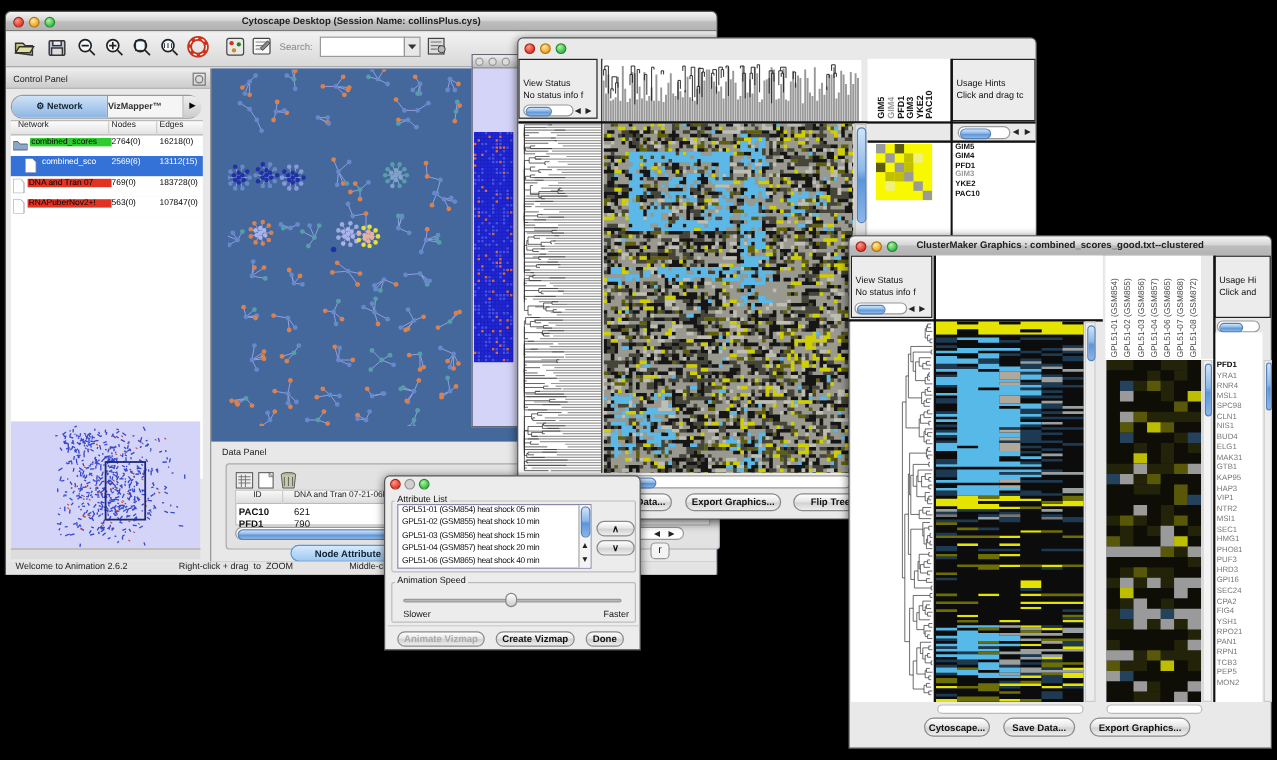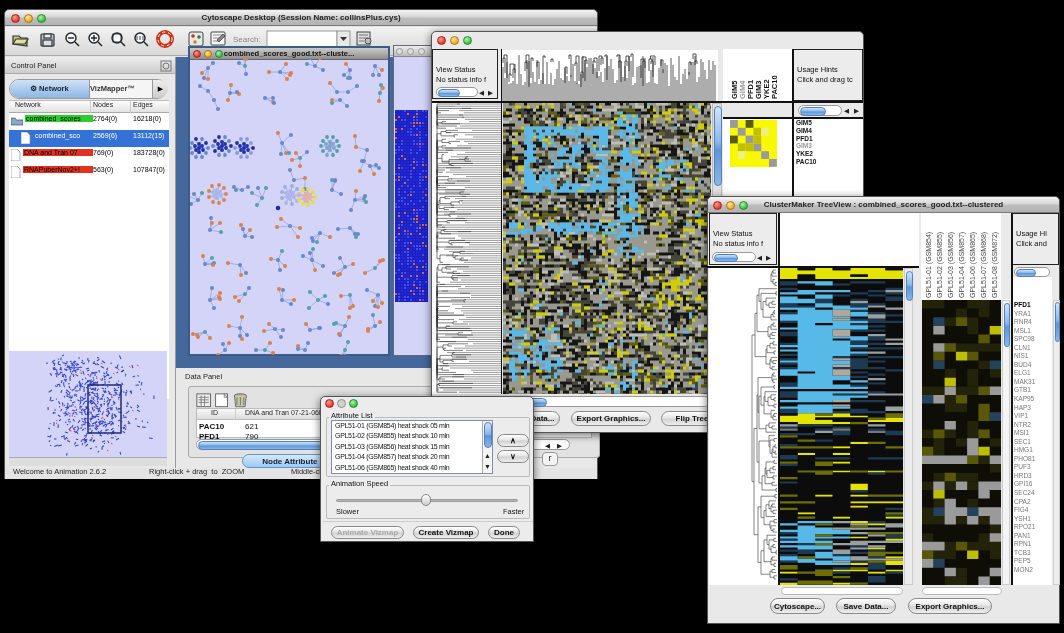--- a/index.html
+++ b/index.html
@@ -877,26 +877,20 @@
       <rect x="6" y="189" width="2" height="2" fill="#2228d8"></rect>
       <rect x="9" y="189" width="2" height="2" fill="#4450e8"></rect>
       <rect x="12" y="189" width="2" height="2" fill="#2228d8"></rect>
       <rect x="15" y="189" width="2" height="2" fill="#4450e8"></rect>
       <rect x="18" y="189" width="2" height="2" fill="#2228d8"></rect>
       <rect x="21" y="189" width="2" height="2" fill="#2228d8"></rect>
       <rect x="24" y="189" width="2" height="2" fill="#d46a48"></rect>
       <rect x="27" y="189" width="2" height="2" fill="#4450e8"></rect>
       <rect x="30" y="189" width="2" height="2" fill="#2228d8"></rect>
     </svg>
-    <div class="abs" style="left:188px;top:46px;width:202px;height:310px;background:#d3d4f8;border:2px solid #3c5c88;z-index:1">
-      <div class="abs" style="left:0;top:0;width:198px;height:12px;background:linear-gradient(#cacaca,#8f8f8f);border-bottom:1px solid #666;text-align:center;font-size:7.5px;font-weight:bold;color:#111;line-height:12px">combined_scores_good.txt--cluste...</div>
-      <div class="tl tlr" style="left:3px;top:2px;width:8px;height:8px"></div>
-      <div class="tl tly" style="left:14px;top:2px;width:8px;height:8px"></div>
-      <div class="tl tlg" style="left:25px;top:2px;width:8px;height:8px"></div>
-    </div>
     <svg width="198" height="297" style="z-index:1;position:absolute;left:190px;top:58px">
       <path stroke="#98a2dc" fill="none" stroke-width="0.8" d="M18 10L12 15M18 10L14 20M18 10L23 5M18 10L18 21M55 8L56 16M55 8L53 -2M55 8L56 1M55 8L49 5M90 14L79 14M90 14L101 15M90 14L96 6M90 14L100 17M90 14L97 21M125 8L117 6M125 8L133 12M125 8L130 0M125 8L120 -0M160 12L160 20M160 12L158 20M160 12L154 17M160 12L156 6M185 8L183 17M185 8L189 17M185 8L192 12M40 35L38 42M40 35L49 36M40 35L47 34M40 35L41 27M140 25L147 34M147 34L158 34M158 34L167 28M75 40L83 44M75 40L84 45M75 40L83 40M150 42L142 42M150 42L142 45M150 42L157 48M190 35L193 30M190 35L191 27M190 35L189 43M10 28L18 33M18 33L24 42M24 42L28 51M9 90L18 90M9 90L16 95M9 90L12 99M9 90L6 99M9 90L2 95M9 90L0 90M9 90L2 85M9 90L6 81M9 90L12 81M9 90L16 85M32 88L41 88M32 88L39 93M32 88L35 97M32 88L29 97M32 88L25 93M32 88L23 88M32 88L25 83M32 88L29 79M32 88L35 79M32 88L39 83M54 90L63 90M54 90L61 95M54 90L57 99M54 90L51 99M54 90L47 95M54 90L45 90M54 90L47 85M54 90L51 81M54 90L57 81M54 90L61 85M140 88L149 88M140 88L147 93M140 88L143 97M140 88L137 97M140 88L133 93M140 88L131 88M140 88L133 83M140 88L137 79M140 88L143 79M140 88L147 83M92 85L91 96M92 85L96 95M92 85L88 75M92 85L101 77M92 85L99 95M110 100L110 108M110 100L102 102M110 100L117 94M110 100L106 95M165 78L166 89M166 89L177 92M177 92L174 103M174 103L170 113M180 108L172 103M180 108L189 110M180 108L184 116M180 108L186 107M100 112L104 122M104 122L115 120M115 120L115 131M8 142L1 146M8 142L4 136M8 142L-2 138M8 142L12 135M27 136L36 136M27 136L34 142M27 136L29 145M27 136L23 144M27 136L19 139M27 136L19 133M27 136L22 128M27 136L29 127M27 136L34 130M52 132L58 129M52 132L46 132M52 132L44 129M72 140L62 135M72 140L76 130M72 140L67 147M72 140L68 130M100 137L109 137M100 137L107 143M100 137L102 146M100 137L96 145M100 137L92 140M100 137L92 134M100 137L95 129M100 137L102 128M100 137L107 131M117 139L125 139M117 139L123 144M117 139L118 147M117 139L113 146M117 139L109 142M117 139L109 136M117 139L113 132M117 139L118 131M117 139L123 134M142 132L145 123M142 132L145 122M142 132L151 136M142 132L142 122M165 142L174 141M165 142L161 152M165 142L166 133M165 142L176 144M165 142L175 138M100 168L110 170M100 168L91 161M100 168L108 179M100 168L87 169M130 175L127 184M130 175L123 183M130 175L140 179M130 175L122 180M20 172L22 165M20 172L31 174M20 172L30 165M20 172L21 160M55 178L62 179M55 178L60 172M55 178L53 171M55 178L51 167M160 170L148 171M160 170L165 176M160 170L166 179M160 170L168 176M15 206L24 205M15 206L22 200M15 206L13 198M15 206L23 206M15 206L23 207M50 207L51 217M50 207L56 215M50 207L38 205M88 202L90 212M88 202L92 193M88 202L95 208M88 202L81 201M122 202L120 195M122 202L113 198M122 202L133 208M122 202L125 212M122 202L123 191M155 209L148 217M155 209L150 216M155 209L163 206M155 209L150 200M155 209L144 215M185 210L190 203M185 210L193 202M185 210L175 215M20 242L30 241M20 242L30 235M20 242L29 239M20 242L22 230M20 242L24 250M55 236L45 239M55 236L49 243M55 236L59 230M92 242L89 231M92 242L93 232M92 242L101 246M92 242L104 242M128 242L138 246M128 242L120 234M128 242L135 238M128 242L119 250M160 237L163 248M160 237L160 250M160 237L151 238M188 237L177 232M188 237L183 243M188 237L185 248M188 237L188 249M188 237L192 245M15 274L7 277M15 274L20 280M15 274L8 279M15 274L3 276M50 270L39 268M50 270L50 278M50 270L52 281M50 270L57 277M50 270L52 259M85 271L79 266M85 271L93 272M85 271L74 273M85 271L91 279M120 272L116 266M120 272L130 270M120 272L129 270M155 268L150 277M155 268L144 266M155 268L146 265M155 268L159 259M155 268L149 276M185 268L190 264M185 268L183 257M185 268L178 273M185 268L178 271M35 292L39 285M35 292L33 286M35 292L28 297M75 292L66 292M75 292L80 285M75 292L83 295M115 292L118 285M115 292L108 288M115 292L108 291M155 292L151 298M155 292L155 298M155 292L158 284"></path>
       <circle cx="18" cy="10" r="2.0" fill="#6688cc"></circle>
       <circle cx="12" cy="15" r="2.0" fill="#d9814f"></circle>
       <circle cx="14" cy="20" r="2.0" fill="#6688cc"></circle>
       <circle cx="23" cy="5" r="2.0" fill="#6688cc"></circle>
       <circle cx="18" cy="21" r="2.0" fill="#d9814f"></circle>
       <circle cx="55" cy="8" r="2.0" fill="#55a0a8"></circle>
       <circle cx="56" cy="16" r="2.0" fill="#6688cc"></circle>
       <circle cx="53" cy="-2" r="2.0" fill="#55a0a8"></circle>
@@ -1324,21 +1318,21 @@
       <rect x="7.8" y="31.2" width="7.8" height="7.8" fill="#f0f080"></rect>
     </svg>
     <div class="abs" style="left:796px;top:119px;z-index:2;font-size:6.5px;font-weight:bold;line-height:7.8px;color:#111">GIM5<br>GIM4<br>PFD1<br><span style="color:#999">GIM3</span><br>YKE2<br>PAC10</div>
     <div class="hsb" style="left:503px;top:396px;width:207px;height:11px;z-index:2">
       <div class="thumb" style="left:1px;top:0.5px;width:42px;height:9px"></div>
     </div>
     <div class="btn" style="left:504px;top:411px;width:56px;height:15px;line-height:14px;z-index:2">Save Data...</div>
     <div class="btn" style="left:571px;top:411px;width:80px;height:15px;line-height:14px;z-index:2">Export Graphics...</div>
     <div class="btn" style="left:661px;top:411px;width:70px;height:15px;line-height:14px;z-index:2">Flip Tree N</div>
     <div class="win" style="left:707px;top:196px;width:353px;height:428px;z-index:3">
-      <div class="tbar">ClusterMaker TreeView : combined_scores_good.txt--clustered</div>
+      <div class="tbar">ClusterMaker Graphics : combined_scores_good.txt--clustered</div>
       <div class="tl tlr" style="left:5px"></div>
       <div class="tl tly" style="left:18px"></div>
       <div class="tl tlg" style="left:31px"></div>
     </div>
     <div class="statusbox" style="left:709px;top:213px;width:68px;height:52px;z-index:3">View Status<br>No status info f</div>
     <div class="hsb" style="left:712px;top:252px;width:44px;height:10px;z-index:3">
       <div class="thumb" style="left:1px;top:0.5px;width:24px;height:8px"></div>
     </div>
     <div class="abs arr" style="left:757px;top:253px;z-index:3">◀</div>
     <div class="abs arr" style="left:766px;top:253px;z-index:3">▶</div>

